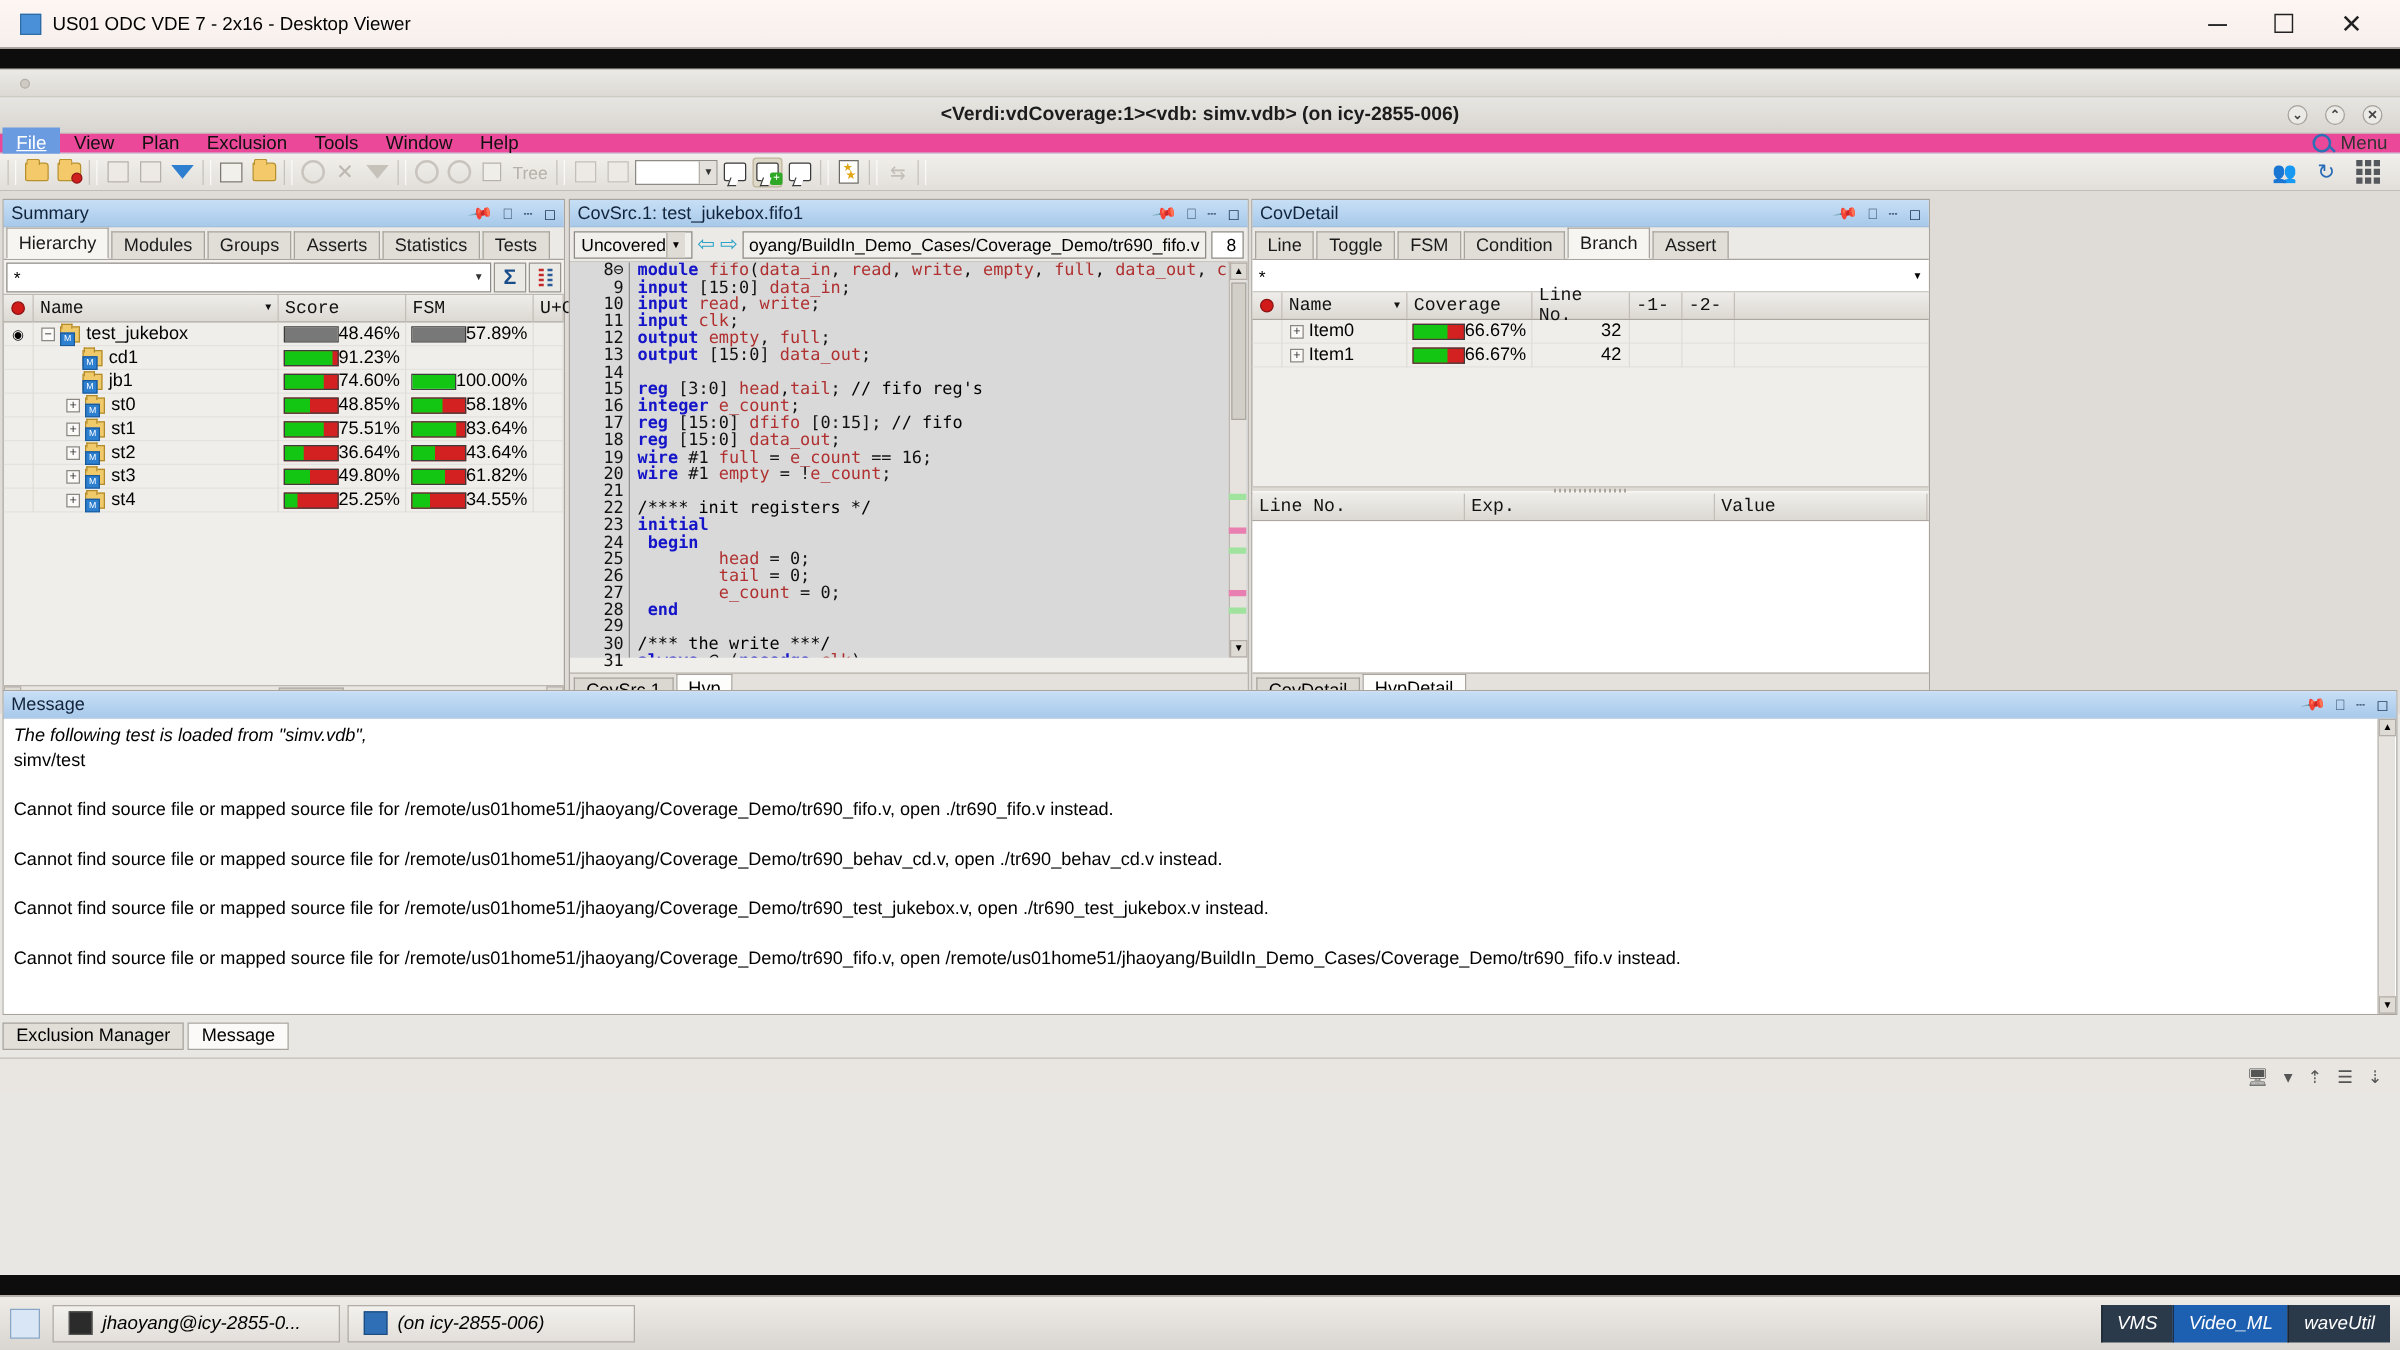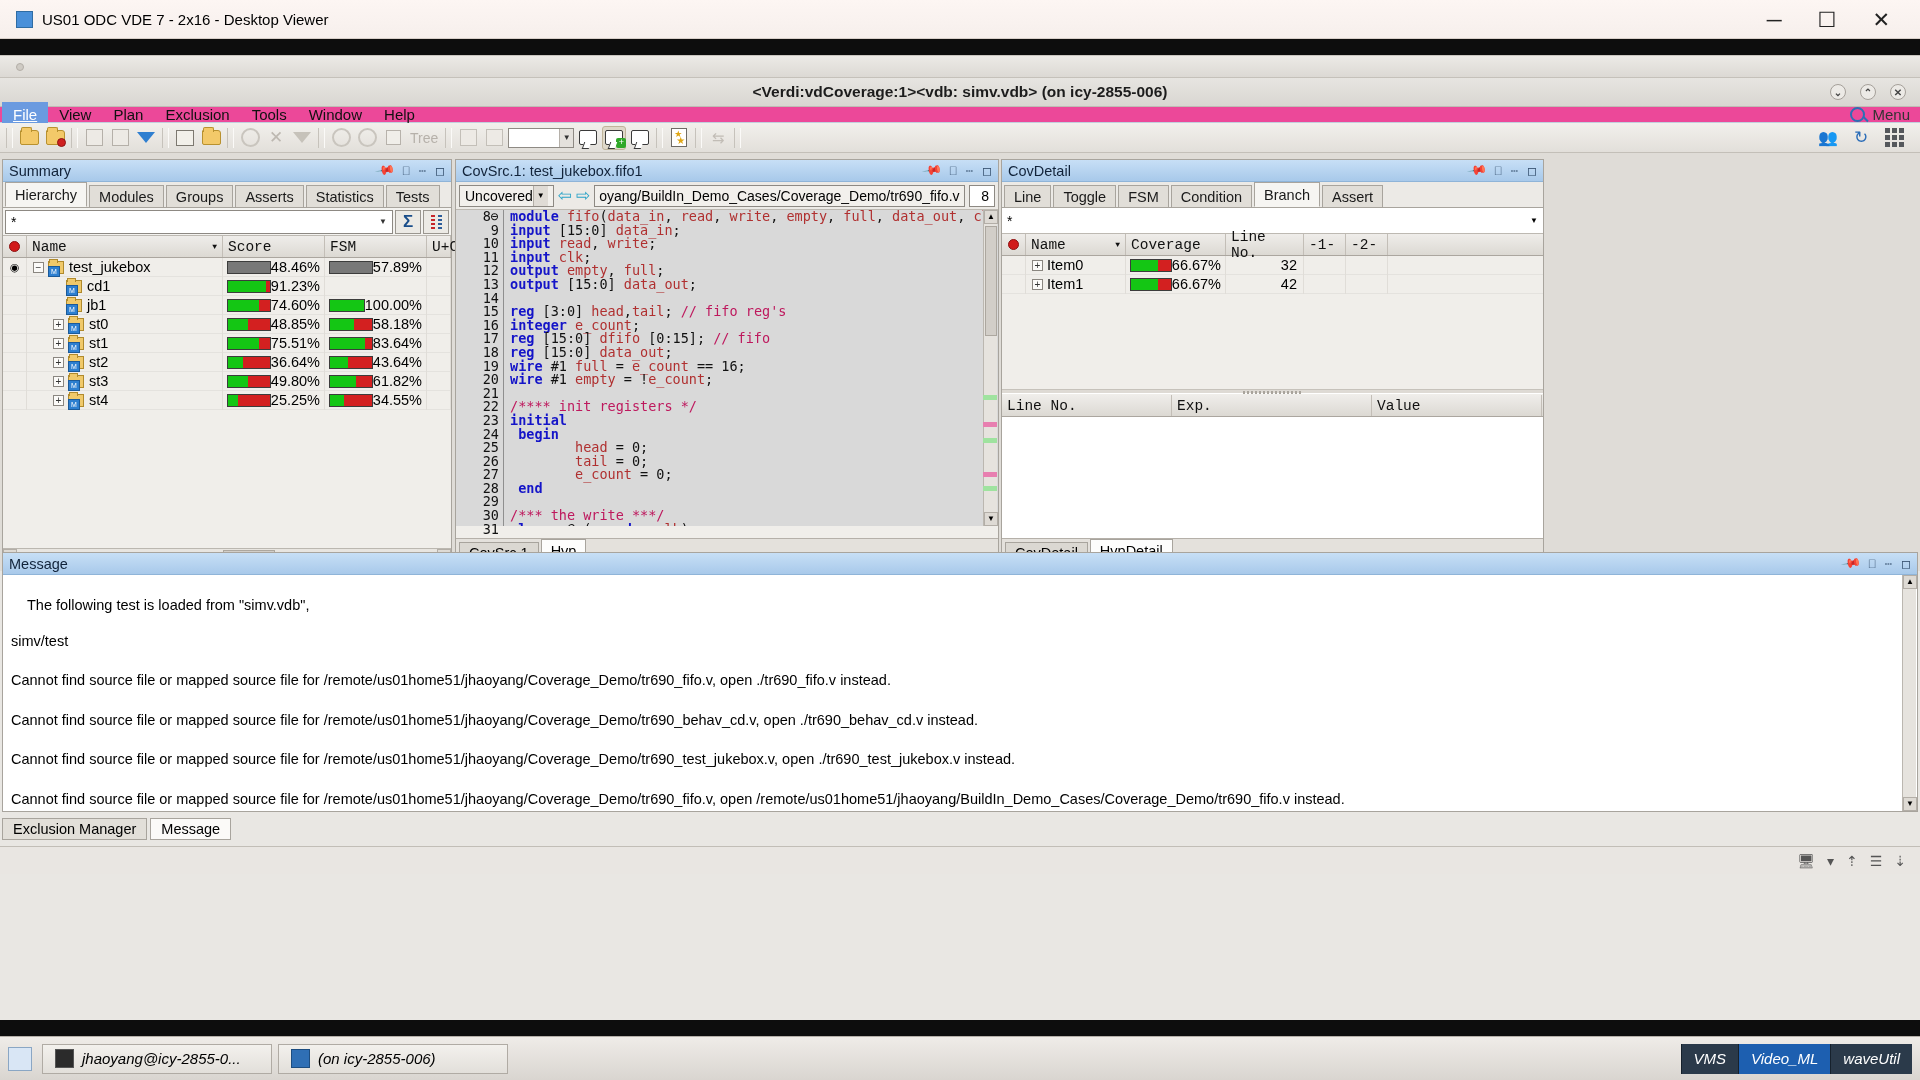--- a/index.html
+++ b/index.html
@@ -161,21 +161,21 @@
   .navarrow{ width:22px;height:22px;display:flex;align-items:center;justify-content:center;font-size:17px;color:#2aa3c7;}
   .pathbox{ flex:1;height:22px;background:#f2f0ec;border:1px solid #8d8983;display:flex;align-items:center;padding:0 4px;font-size:14px;}
   .numbox{ width:40px;height:22px;background:#fff;border:1px solid #8d8983;display:flex;align-items:center;justify-content:flex-end;padding-right:5px;font-size:14px;}
   .code{ position:absolute;left:0;right:0;top:50px;bottom:36px;background:#d9d9d9;display:flex;font-family:"DejaVu Sans Mono", monospace;font-size:13.5px;}
   .gutter{ width:47px;text-align:right;padding-right:4px;color:#111;background:#d9d9d9;}
   .gutter div{ height:13.6px;line-height:13.6px;}
   .codetext{ flex:1;background:#d9d9d9;border-left:1px solid #8f8f8f;padding-left:6px;overflow:hidden;white-space:pre;}
   .codetext div{ height:13.6px;line-height:13.6px;}
   .kw{ color:#1414c8; font-weight:bold;}
   .id{ color:#b03030;}
-  .cmt{ color:#be185d;text-align:center;}
+  .cmt{ color:#000000;text-align:center;}
   .pn{ color:#111;}
   .vsb{ position:absolute;right:1px;top:50px;bottom:36px;width:14px;background:#e6e3de;border-left:1px solid #bbb7b0;}
   .vsb .a{ width:14px;height:14px;background:#dedad4;border:1px solid #b3aea7;font-size:8px;text-align:center;line-height:12px;}
   .vsb .a.bot{ position:absolute;bottom:0;}
   .vsb .th{ position:absolute;top:16px;width:12px;height:110px;background:#d2cec8;border:1px solid #aca79f;margin-left:1px;}
   .vsb .mk{ position:absolute;right:0;width:14px;height:5px;}
   .pnl-tabs{ position:absolute;left:0;bottom:0;height:24px;width:100%;display:flex;align-items:flex-end;
     background:#e4e1dc;border-top:1px solid #b5b0a9;padding-left:3px;}
   .ptab{ height:20px;padding:0 9px;font-size:14.5px;display:flex;align-items:center;background:#dbd8d2;
     border:1px solid #a8a49d;border-bottom:none;margin-right:2px;}
@@ -187,21 +187,21 @@
   .dfilter{ height:26px;background:#fff;border-bottom:1px solid #bdb9b2;display:flex;align-items:center;padding:0 5px;font-size:14px;}
   .dfilter .arw{ margin-left:auto;font-size:8px;}
   .splitter{ height:5px;background:#dedad4;border-top:1px solid #c6c2bb;border-bottom:1px solid #fff;}
   .dots{ width:60px;height:3px;margin:1px auto;background:repeating-linear-gradient(90deg,#a9a49c 0 2px,transparent 2px 4px);}
 
   
   .msgpanel{ position:absolute;left:2px;right:2px;top:496px;height:260px;background:#fff;border:1px solid #a8a49d;}
   .msgbody{ position:absolute;left:0;right:15px;top:22px;bottom:0;background:#fff;overflow:hidden;
      font-size:14.5px;padding:5px 8px;line-height:1.35;}
   .msgbody p{ margin:0 0 20px 0;}
-  .msgbody p.tight{ margin:16px;}
+  .msgbody p.tight{ margin:0;font-style:italic;}
   .bot-tabs{ position:absolute;left:2px;right:2px;top:758px;height:26px;display:flex;align-items:flex-end;}
   .btab{ height:22px;padding:0 10px;font-size:14.5px;display:flex;align-items:center;background:#e2dfd9;
      border:1px solid #a8a49d;margin-right:3px;}
   .btab.sel{ background:#fbfaf8;}
   .statusbar{ position:absolute;left:0;right:0;top:790px;height:28px;background:#e9e6e2;border-top:1px solid #c2beb7;
      display:flex;align-items:center;justify-content:flex-end;gap:12px;padding-right:14px;}
   .sb-i{ color:#555;font-size:14px;}
 
   
   .taskbar{ position:absolute;left:0;bottom:0;width:1920px;height:44px;

